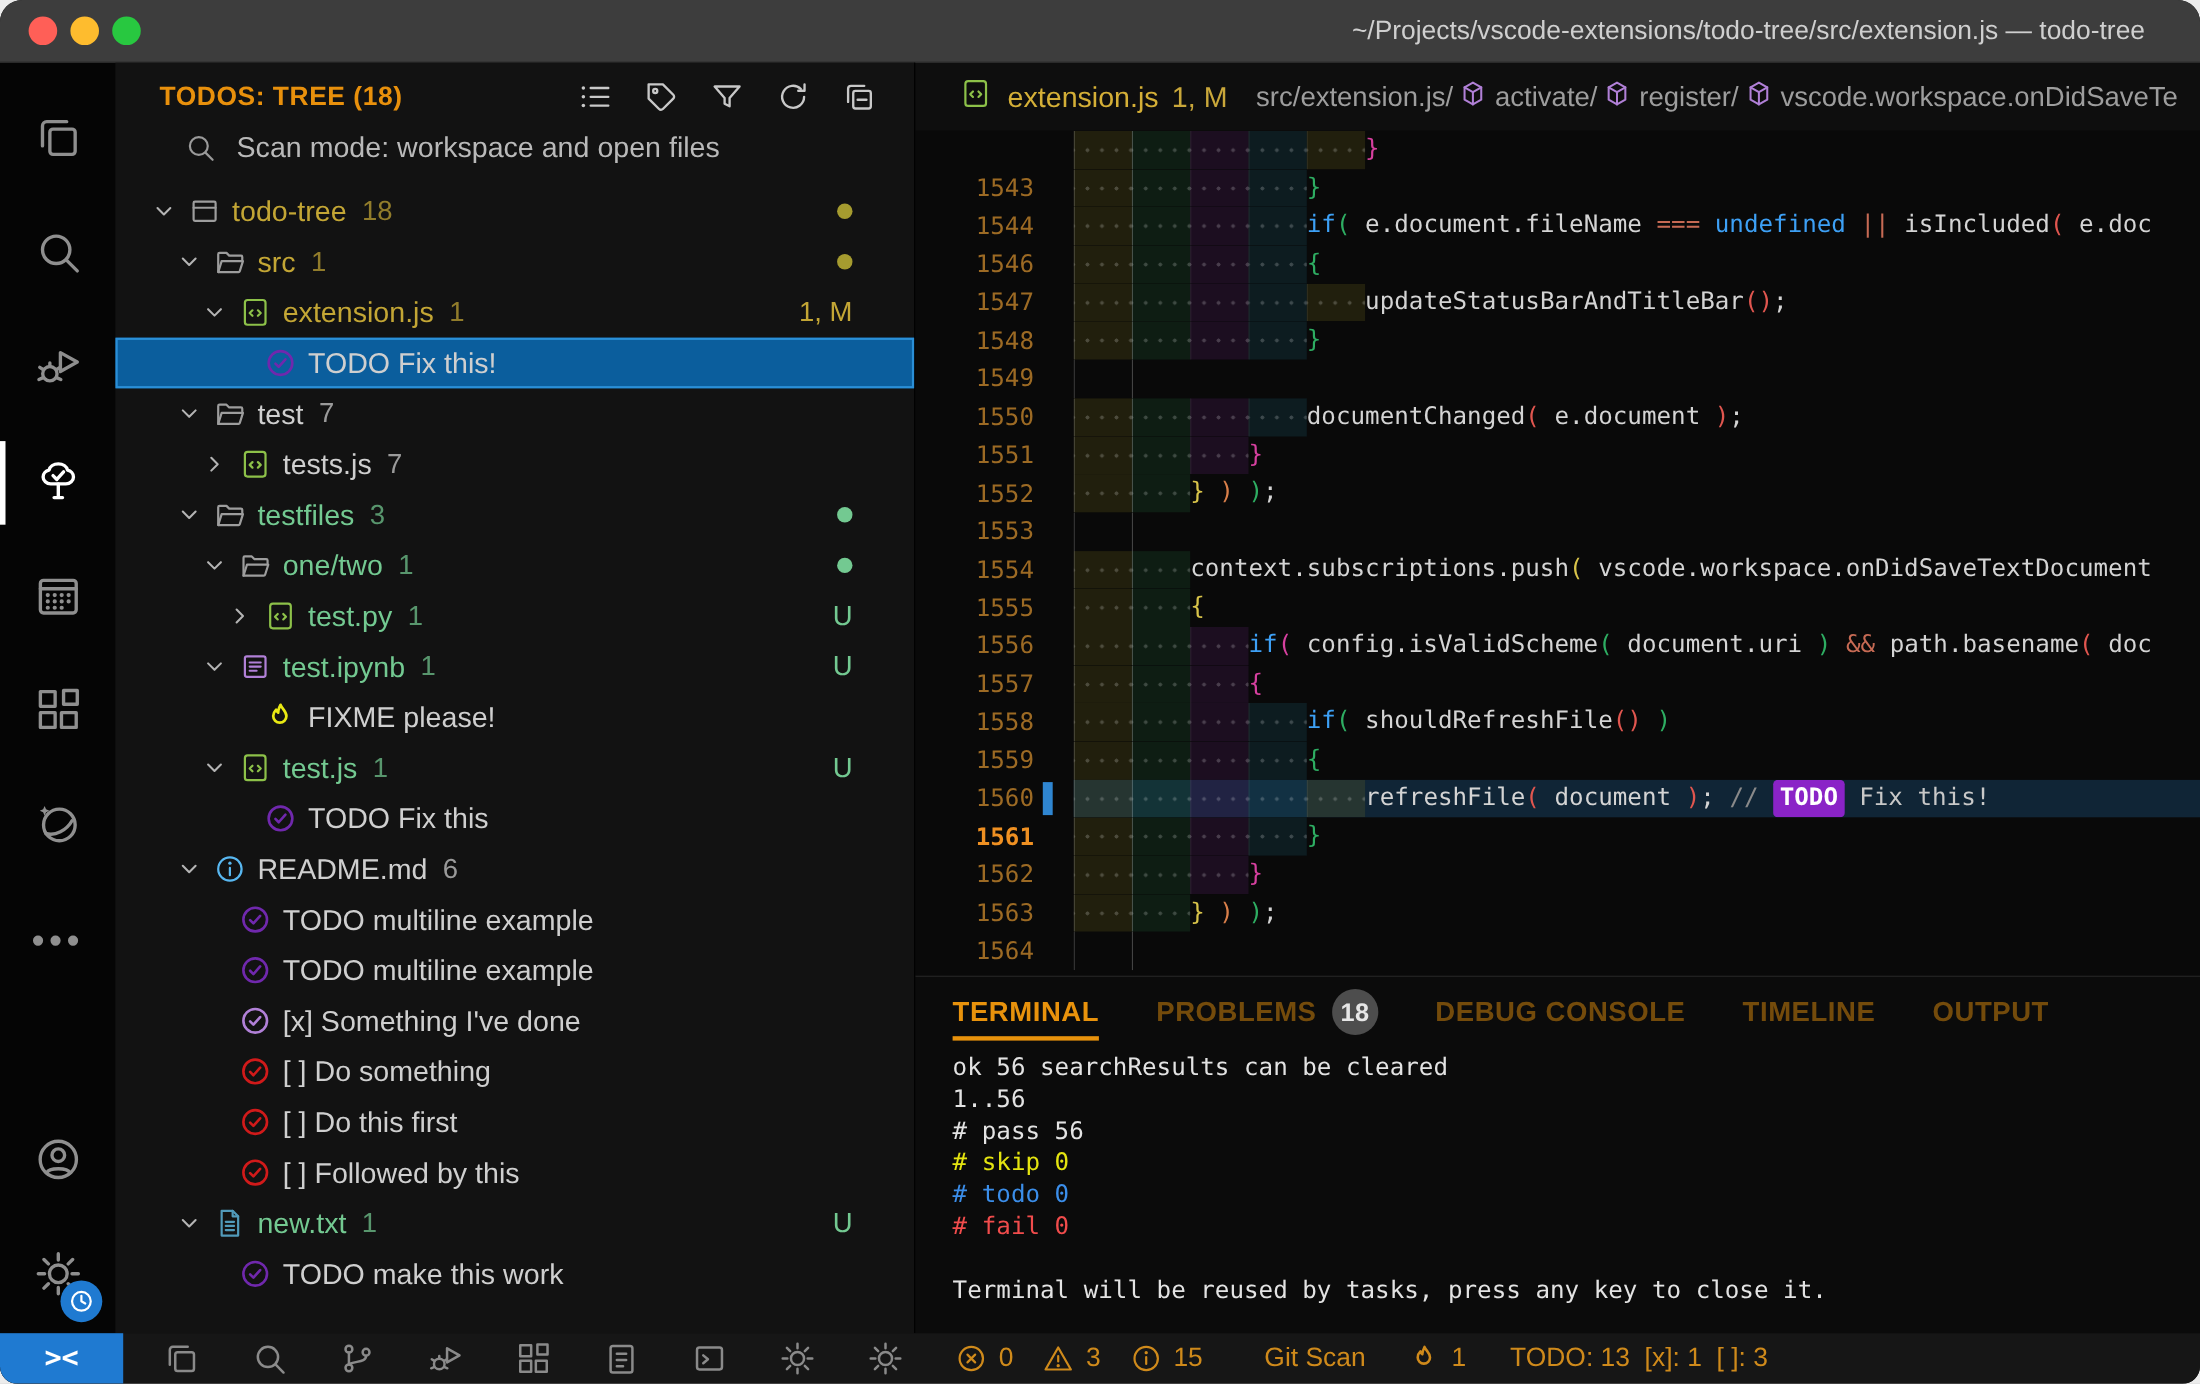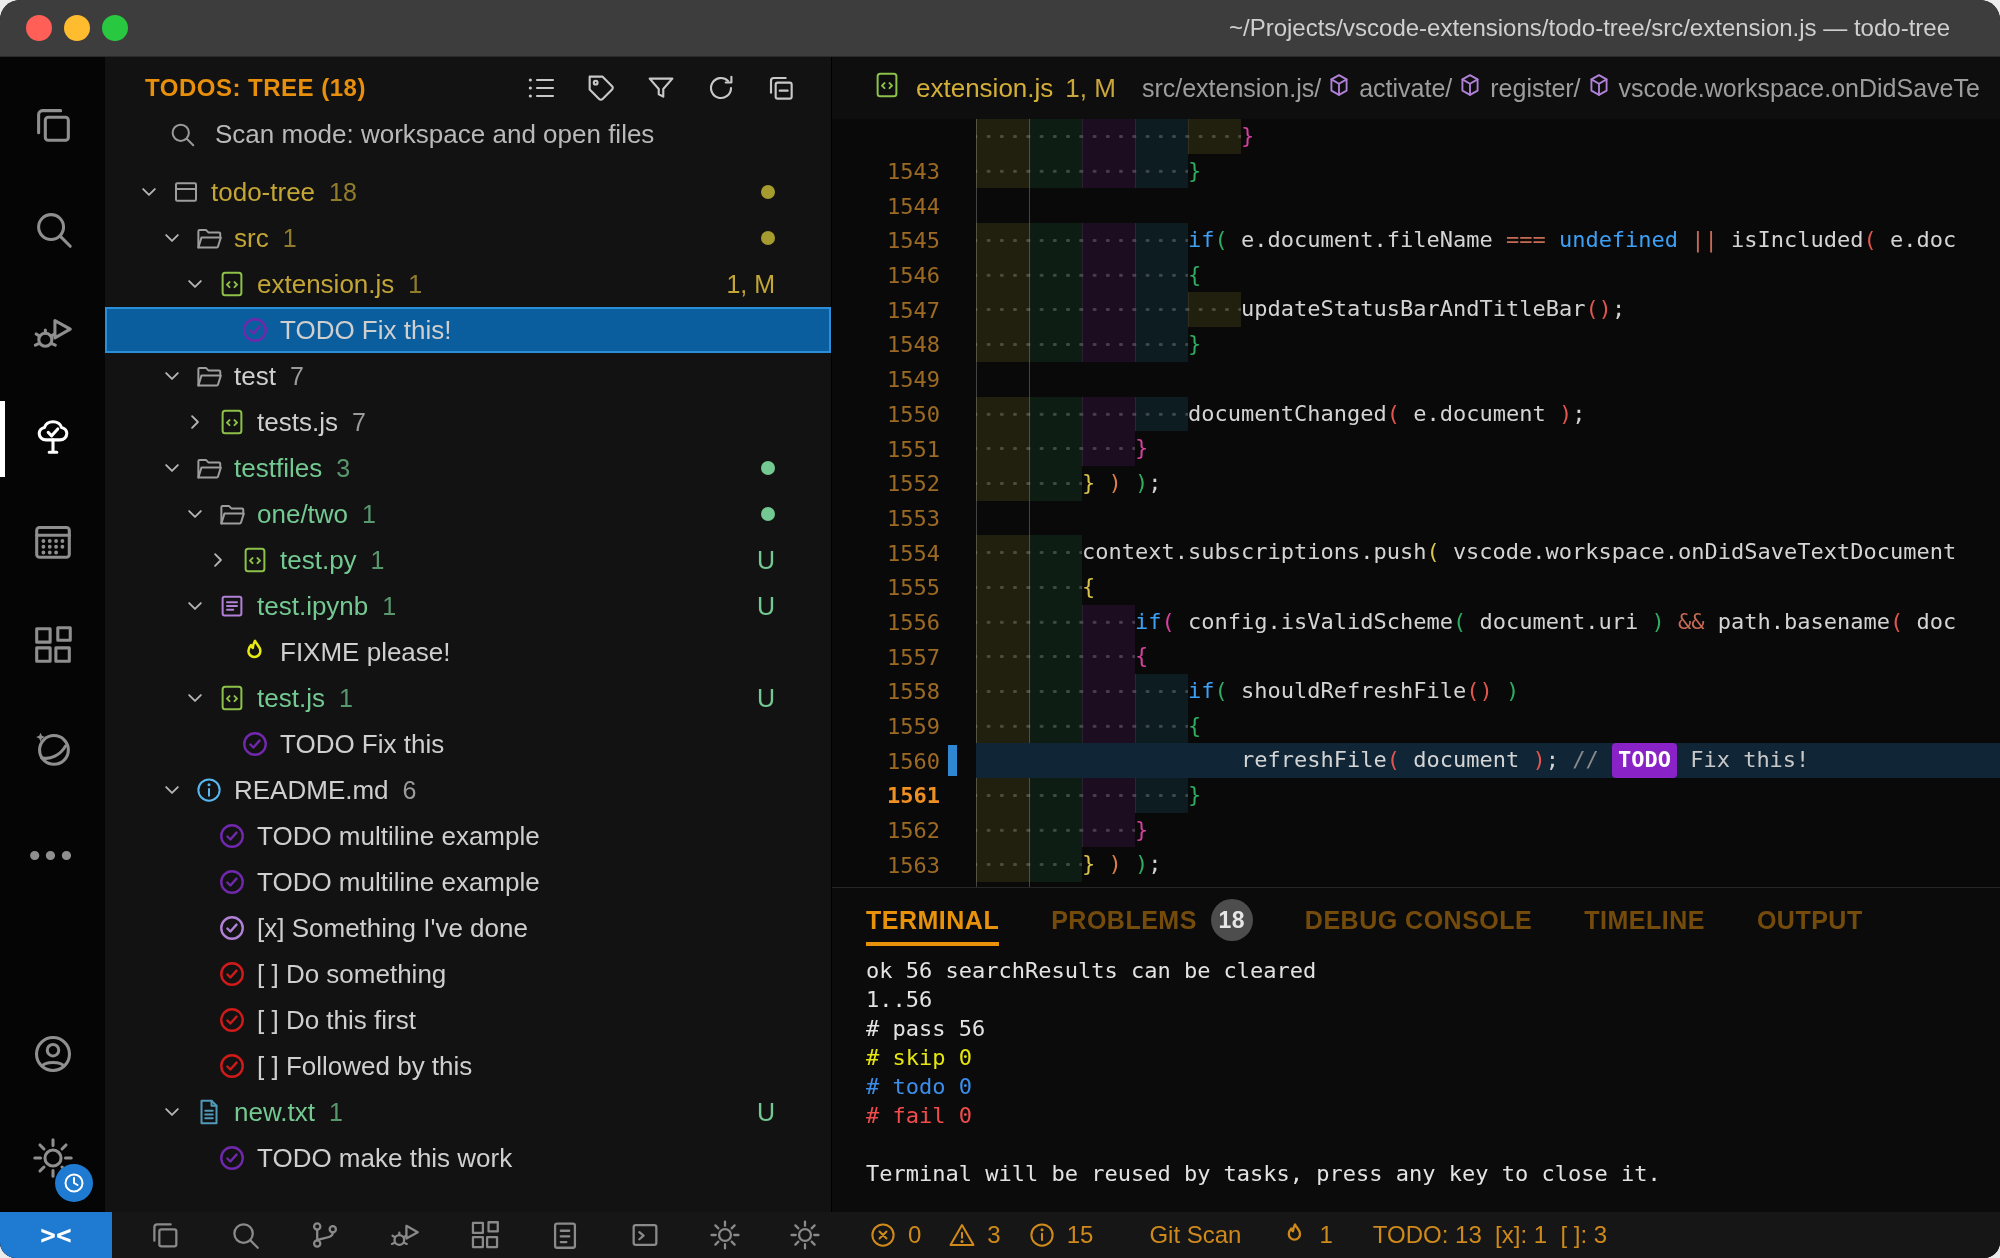--- a/index.html
+++ b/index.html
@@ -58,21 +58,21 @@
   .crumb{display:flex;align-items:center;gap:6px;white-space:pre;}
   .crumb svg{width:28px;height:28px;color:#b180d7;flex:none;}
   
   .code{height:768px;overflow:hidden;background:#090909;font-family:"DejaVu Sans Mono",monospace;font-size:22px;}
   .crow{display:flex;height:34.7px;align-items:stretch;}
   .cnum{width:108px;flex:none;text-align:right;color:#9c6a24;line-height:34.7px;font-size:22px;margin-top:36px;}
   .cbar{width:36px;flex:none;position:relative;}
   .crow.current .cnum{color:#ef9022;font-weight:700;}
   .crow.current .cbar::after{content:"";position:absolute;left:8px;top:2px;bottom:2px;width:9px;background:#2f86d1;}
   .cline{flex:1;display:flex;align-items:stretch;white-space:pre;overflow:hidden;position:relative;line-height:34.7px;}
-  .crow.current .cline{background:rgba(32,96,150,.32);align-items:flex-end;}
+  .crow.current .cline{background:rgba(32,96,150,.32);}
   .band{width:53px;flex:none;background-image:radial-gradient(circle,rgba(255,255,255,.20) 1.6px,transparent 2px);background-size:13.2px 34.7px;background-position:5px 50%;border-left:1px solid rgba(200,200,200,.10);}
   .band.b0{background-color:rgba(128,122,30,.20);}
   .band.b1{background-color:rgba(34,110,62,.20);}
   .band.b2{background-color:rgba(96,34,112,.22);}
   .band.b3{background-color:rgba(26,96,112,.22);}
   .band.guide{background-color:transparent;background-image:none;}
   .band.strong{border-left-color:rgba(220,220,220,.28);}
   .tk-kw{color:#3da0f5;} .tk-op{color:#c66a54;} .tk-txt{color:#d4d4d4;} .tk-grn{color:#2ead62;}
   .tk-yel{color:#d9c44a;} .tk-red{color:#e0564f;} .tk-org{color:#d97f4a;} .tk-mag{color:#d6409f;}
   .tk-cmt{color:#8a8a8a;} .tk-cmt2{color:#c8c8c8;}
@@ -576,25 +576,20 @@
             <span class="cnum">1543</span>
             <span class="cbar"></span>
             <span class="cline"><span class="band b0 strong"></span><span class="band b1 strong"></span><span class="band b2"></span><span class="band b3"></span><span class="band b0"></span><span class="tk-mag">}</span></span>
           </div>
           <div class="crow">
             <span class="cnum">1544</span>
             <span class="cbar"></span>
             <span class="cline"><span class="band b0 strong"></span><span class="band b1 strong"></span><span class="band b2"></span><span class="band b3"></span><span class="tk-grn">}</span></span>
           </div>
           <div class="crow">
-            <span class="cnum">1545</span>
-            <span class="cbar"></span>
-            <span class="cline"><span class="band guide strong"></span><span class="band guide strong"></span></span>
-          </div>
-          <div class="crow">
             <span class="cnum">1546</span>
             <span class="cbar"></span>
             <span class="cline"><span class="band b0 strong"></span><span class="band b1 strong"></span><span class="band b2"></span><span class="band b3"></span><span class="tk-kw">if</span><span class="tk-grn">( </span><span class="tk-txt">e.document.fileName </span><span class="tk-op">=== </span><span class="tk-kw">undefined </span><span class="tk-op">|| </span><span class="tk-txt">isIncluded</span><span class="tk-red">( </span><span class="tk-txt">e.doc</span></span>
           </div>
           <div class="crow">
             <span class="cnum">1547</span>
             <span class="cbar"></span>
             <span class="cline"><span class="band b0 strong"></span><span class="band b1 strong"></span><span class="band b2"></span><span class="band b3"></span><span class="tk-grn">{</span></span>
           </div>
           <div class="crow">

